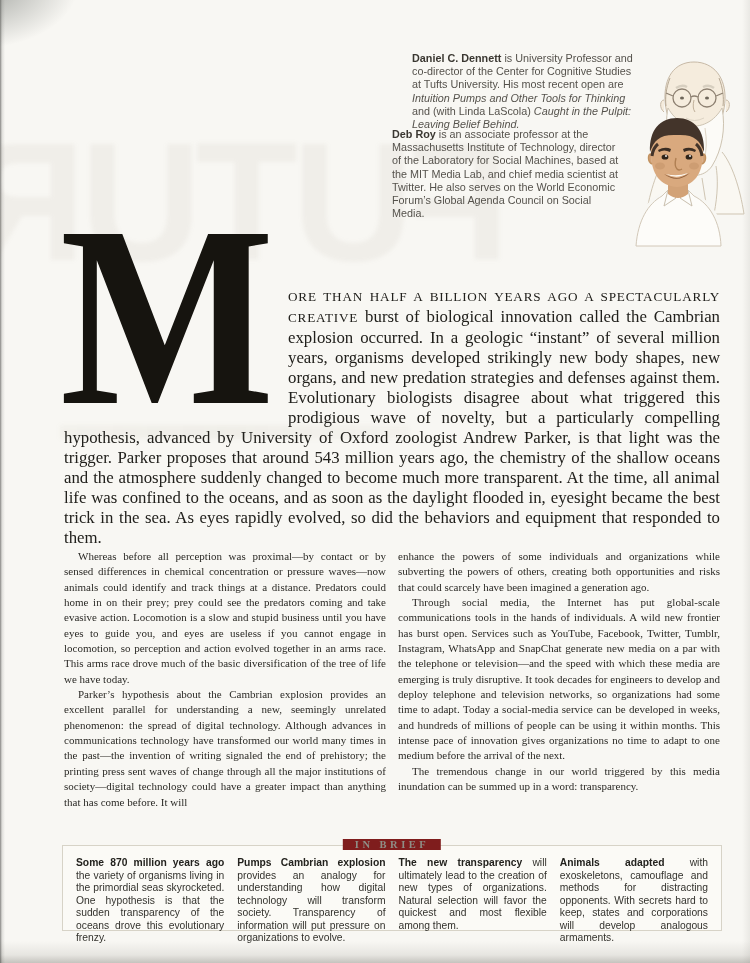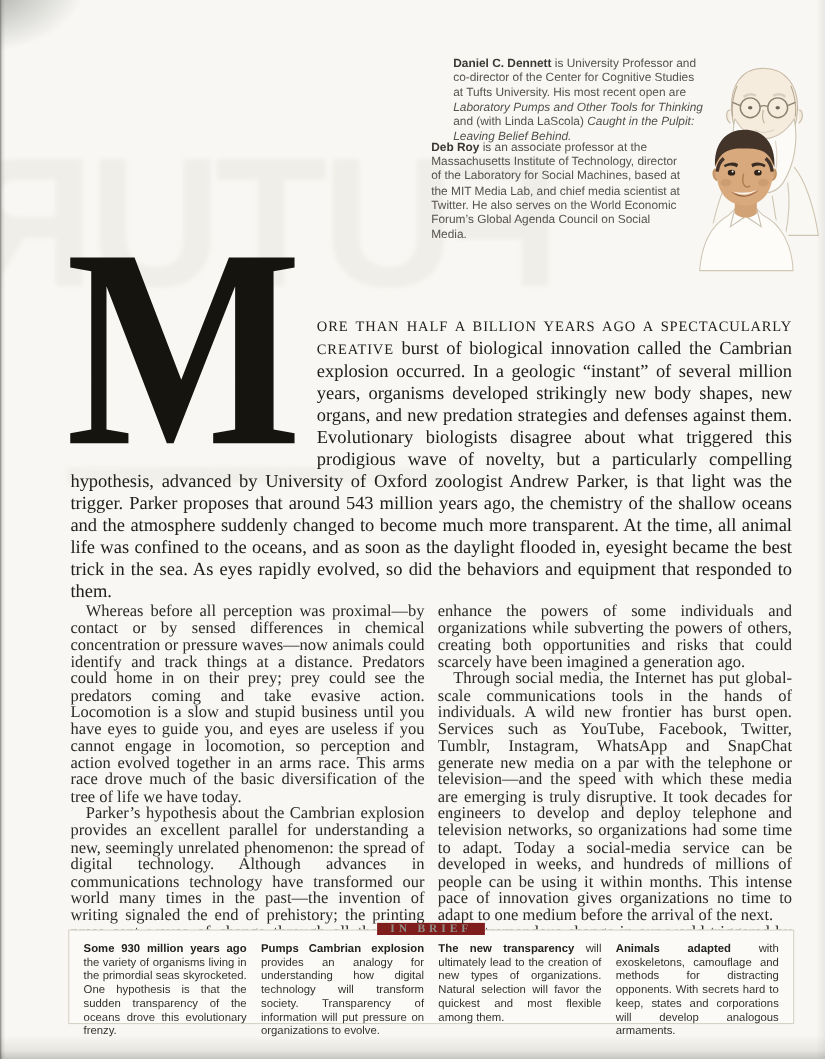--- a/index.html
+++ b/index.html
@@ -53,21 +53,21 @@
   .intro p{
     margin:0;text-align:justify;font-size:16.8px;line-height:20px;color:#21201c;
   }
   .dropcap-spacer{float:left;width:224px;height:140px;}
   .sc{font-size:13.2px;letter-spacing:0.8px;color:#21201c;}
   
   .cols{position:absolute;top:549px;left:64px;width:656px;display:flex;}
   .col{width:322px;}
   .col-left{margin-right:12px;}
   .col p{
-    margin:0;text-align:justify;font-size:15px;line-height:15.35px;color:#2b2a26;
+    margin:0;text-align:justify;font-size:11px;line-height:15.35px;color:#2b2a26;
   }
   .col p.indent{text-indent:14px;}
   
   .inbrief{
     position:absolute;top:845px;left:62px;width:660px;height:86px;
     border:1px solid #d7d3c7;background:#fbfaf6;box-sizing:border-box;
   }
   .inbrief-label{
     position:absolute;top:-7px;left:50%;transform:translateX(-50%);
     background:#7f1d1d;padding:0 12px;
@@ -145,21 +145,21 @@
         <circle cx="66" cy="46" r="0.9" fill="#fff"></circle>
       <path d="M52,48 q-2,8 1,11 q2,2 5,0" stroke="#b07f52" stroke-width="1.4" fill="none"></path>
       <path d="M40,64 Q53,74 66,63 Q57,68 53,68 Q48,68 40,64" fill="#8a5a38"></path>
       <path d="M42,64 Q53,70 64,63 Q53,67 42,64" fill="#fdfbf6"></path>
       <ellipse cx="36" cy="56" rx="5" ry="3.5" fill="rgba(176,127,82,0.28)"></ellipse>
       <ellipse cx="70" cy="56" rx="5" ry="3.5" fill="rgba(176,127,82,0.28)"></ellipse>
     </svg>
   </div>
 
   <section class="bios">
-    <p class="bio bio1"><b>Daniel C. Dennett</b><span> is University Professor and co-director of the Center for Cognitive Studies at Tufts University. His most recent open are </span><i>Laboratory Pumps and Other Tools for Thinking</i><span> and (with Linda LaScola) </span><i>Caught in the Pulpit: Leaving Belief Behind.</i></p>
+    <p class="bio bio1"><b>Daniel C. Dennett</b><span> is University Professor and co-director of the Center for Cognitive Studies at Tufts University. His most recent open are </span><i>Intuition Pumps and Other Tools for Thinking</i><span> and (with Linda LaScola) </span><i>Caught in the Pulpit: Leaving Belief Behind.</i></p>
     <p class="bio bio2"><b>Deb Roy</b><span> is an associate professor at the Massachusetts Institute of Technology, director of the Laboratory for Social Machines, based at the MIT Media Lab, and chief media scientist at Twitter. He also serves on the World Economic Forum’s Global Agenda Council on Social Media.</span></p>
   </section>
 
   <div class="dropcap">M</div>
   <section class="intro">
     <p><span class="dropcap-spacer"></span><span class="sc">ORE THAN HALF A BILLION YEARS AGO A SPECTACULARLY CREATIVE</span><span> burst of biological innovation called the Cambrian explosion occurred. In a geologic “instant” of several million years, organisms developed strikingly new body shapes, new organs, and new predation strategies and defenses against them. Evolutionary biologists disagree about what triggered this prodigious wave of novelty, but a particularly compelling hypothesis, advanced by University of Oxford zoologist Andrew Parker, is that light was the trigger. Parker proposes that around 543 million years ago, the chemistry of the shallow oceans and the atmosphere suddenly changed to become much more transparent. At the time, all animal life was confined to the oceans, and as soon as the daylight flooded in, eyesight became the best trick in the sea. As eyes rapidly evolved, so did the behaviors and equipment that responded to them.</span></p>
   </section>
 
   <section class="cols">
     <div class="col col-left">
@@ -169,20 +169,20 @@
     <div class="col col-right">
       <p>enhance the powers of some individuals and organizations while subverting the powers of others, creating both opportunities and risks that could scarcely have been imagined a generation ago.</p>
       <p class="indent">Through social media, the Internet has put global-scale communications tools in the hands of individuals. A wild new frontier has burst open. Services such as YouTube, Facebook, Twitter, Tumblr, Instagram, WhatsApp and SnapChat generate new media on a par with the telephone or television—and the speed with which these media are emerging is truly disruptive. It took decades for engineers to develop and deploy telephone and television networks, so organizations had some time to adapt. Today a social-media service can be developed in weeks, and hundreds of millions of people can be using it within months. This intense pace of innovation gives organizations no time to adapt to one medium before the arrival of the next.</p>
       <p class="indent">The tremendous change in our world triggered by this media inundation can be summed up in a word: transparency.</p>
     </div>
   </section>
 
   <section class="inbrief">
     <div class="inbrief-label">IN BRIEF</div>
     <div class="inbrief-items">
-      <p><b>Some 930 million years ago</b><span> the variety of organisms living in the primordial seas skyrocketed. One hypothesis is that the sudden transparency of the oceans drove this evolutionary frenzy.</span></p>
+      <p><b>Some 870 million years ago</b><span> the variety of organisms living in the primordial seas skyrocketed. One hypothesis is that the sudden transparency of the oceans drove this evolutionary frenzy.</span></p>
       <p><b>Pumps Cambrian explosion</b><span> provides an analogy for understanding how digital technology will transform society. Transparency of information will put pressure on organizations to evolve.</span></p>
       <p><b>The new transparency</b><span> will ultimately lead to the creation of new types of organizations. Natural selection will favor the quickest and most flexible among them.</span></p>
       <p><b>Animals adapted</b><span> with exoskeletons, camouflage and methods for distracting opponents. With secrets hard to keep, states and corporations will develop analogous armaments.</span></p>
     </div>
   </section>
 
 </div>
 
 </body></html>

